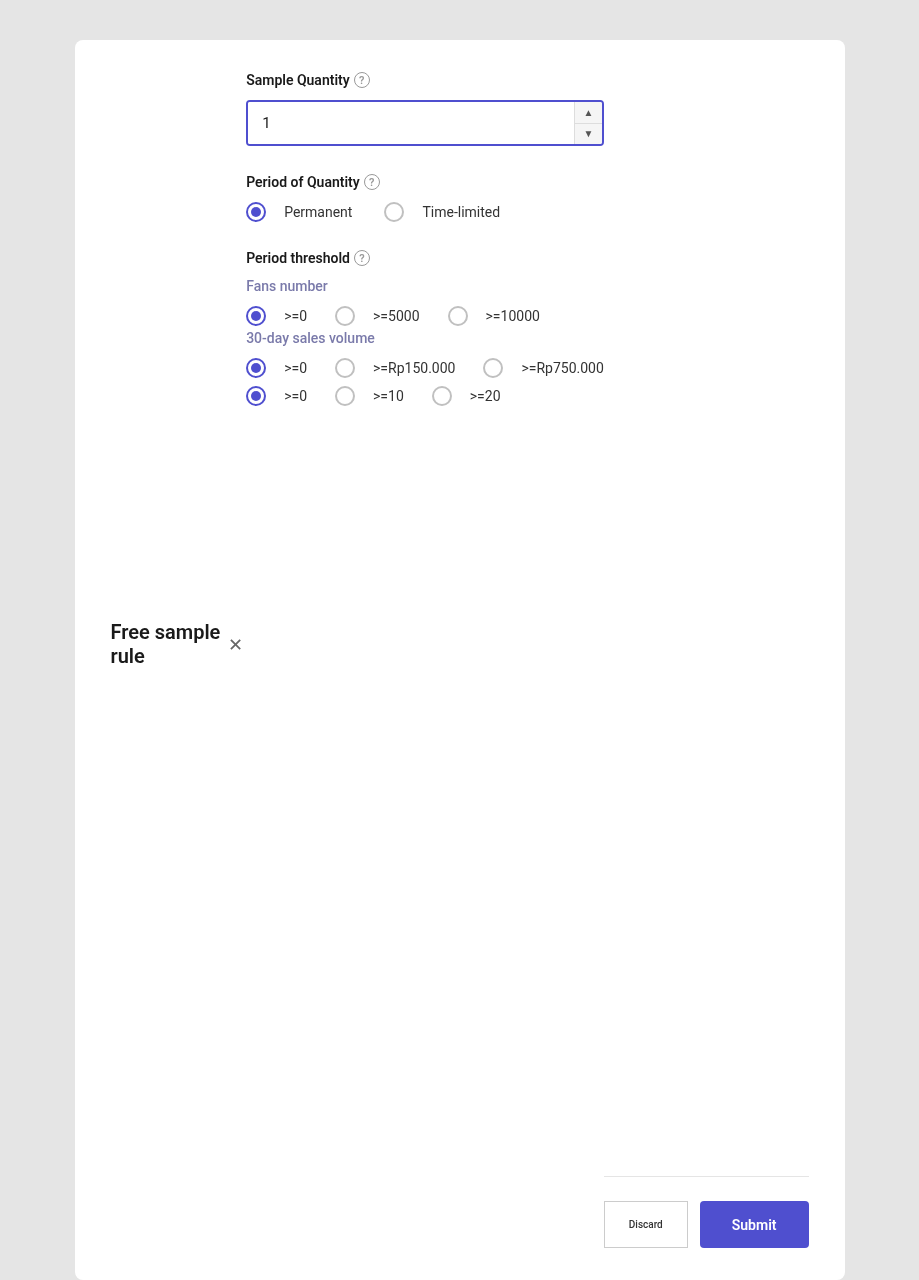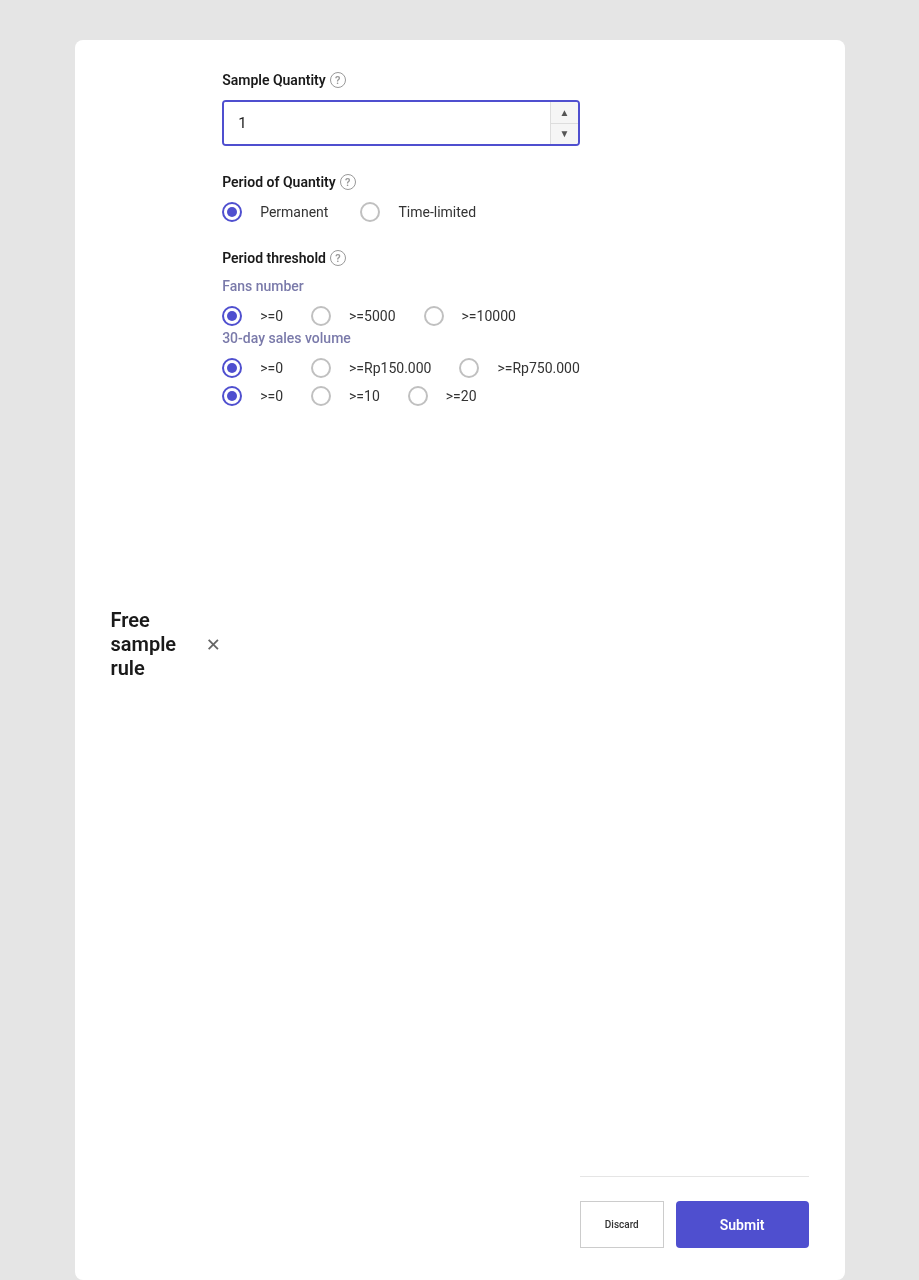--- a/index.html
+++ b/index.html
@@ -216,21 +216,21 @@
       border: 1px solid #ccc;
       border-radius: 0;
       background: #fff;
       color: #333;
       font-size: 10px;
       font-weight: 500;
       cursor: pointer;
     }
 
     .btn-submit {
-      padding: 10px 44px;
+      padding: 10px 32px;
       border: none;
       border-radius: 4px;
       background: #4f4fcf;
       color: #fff;
       font-size: 14px;
       font-weight: 600;
       cursor: pointer;
     }
 
     .content-area {

